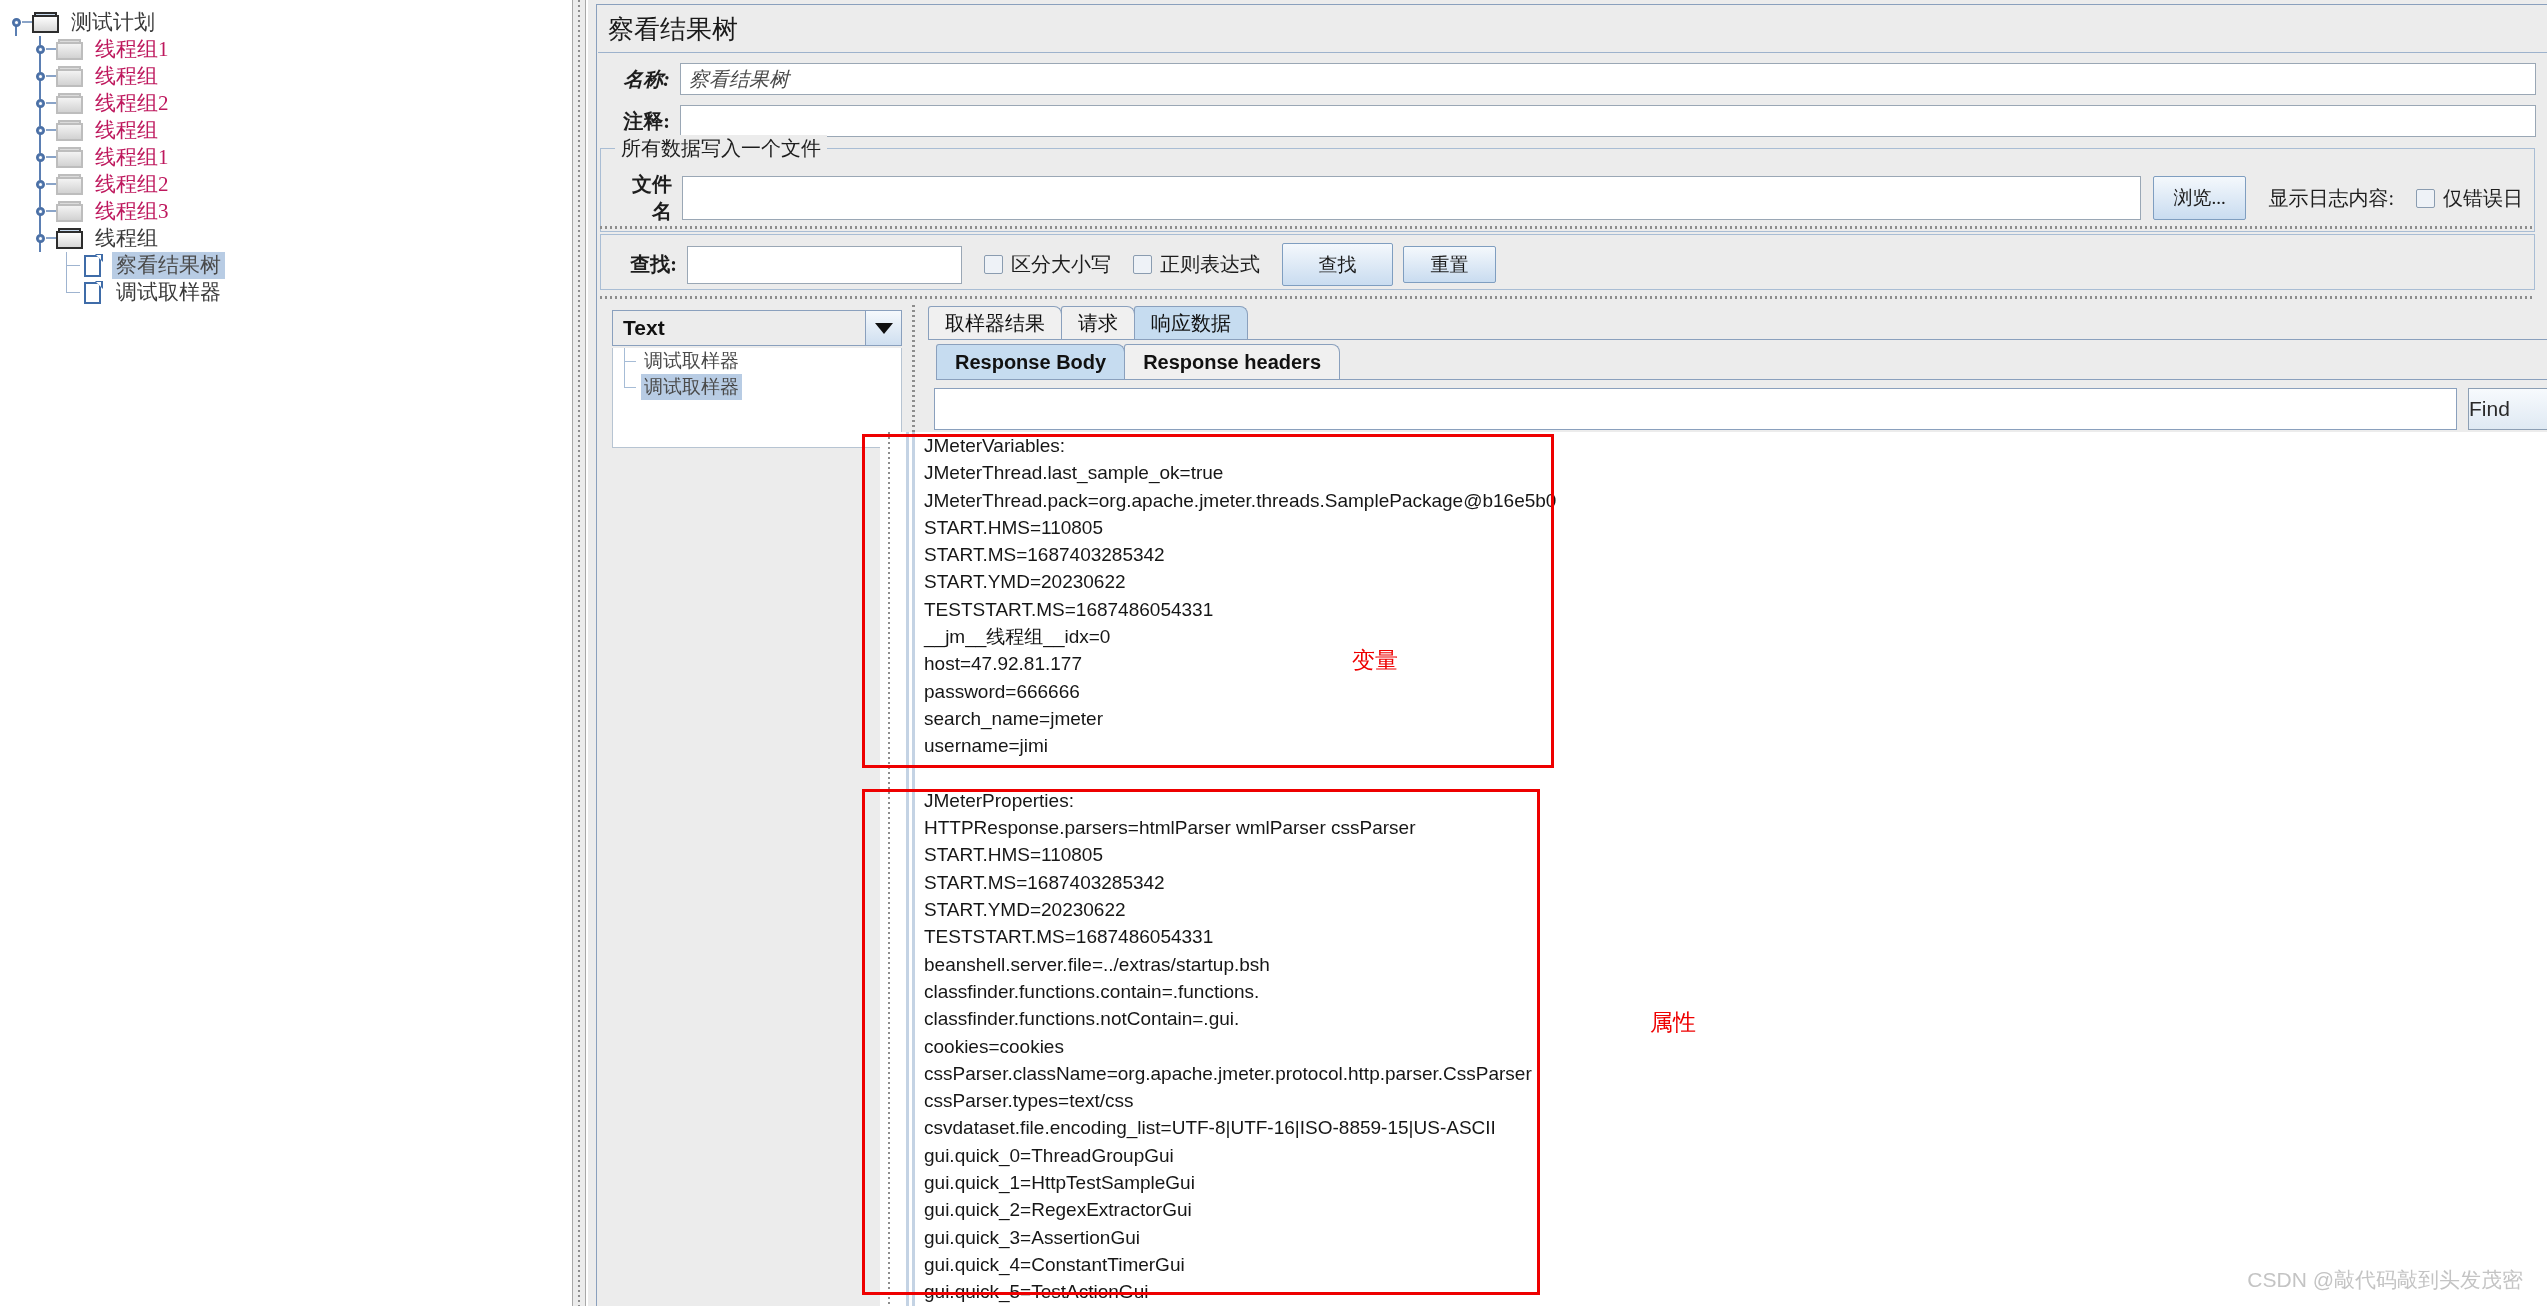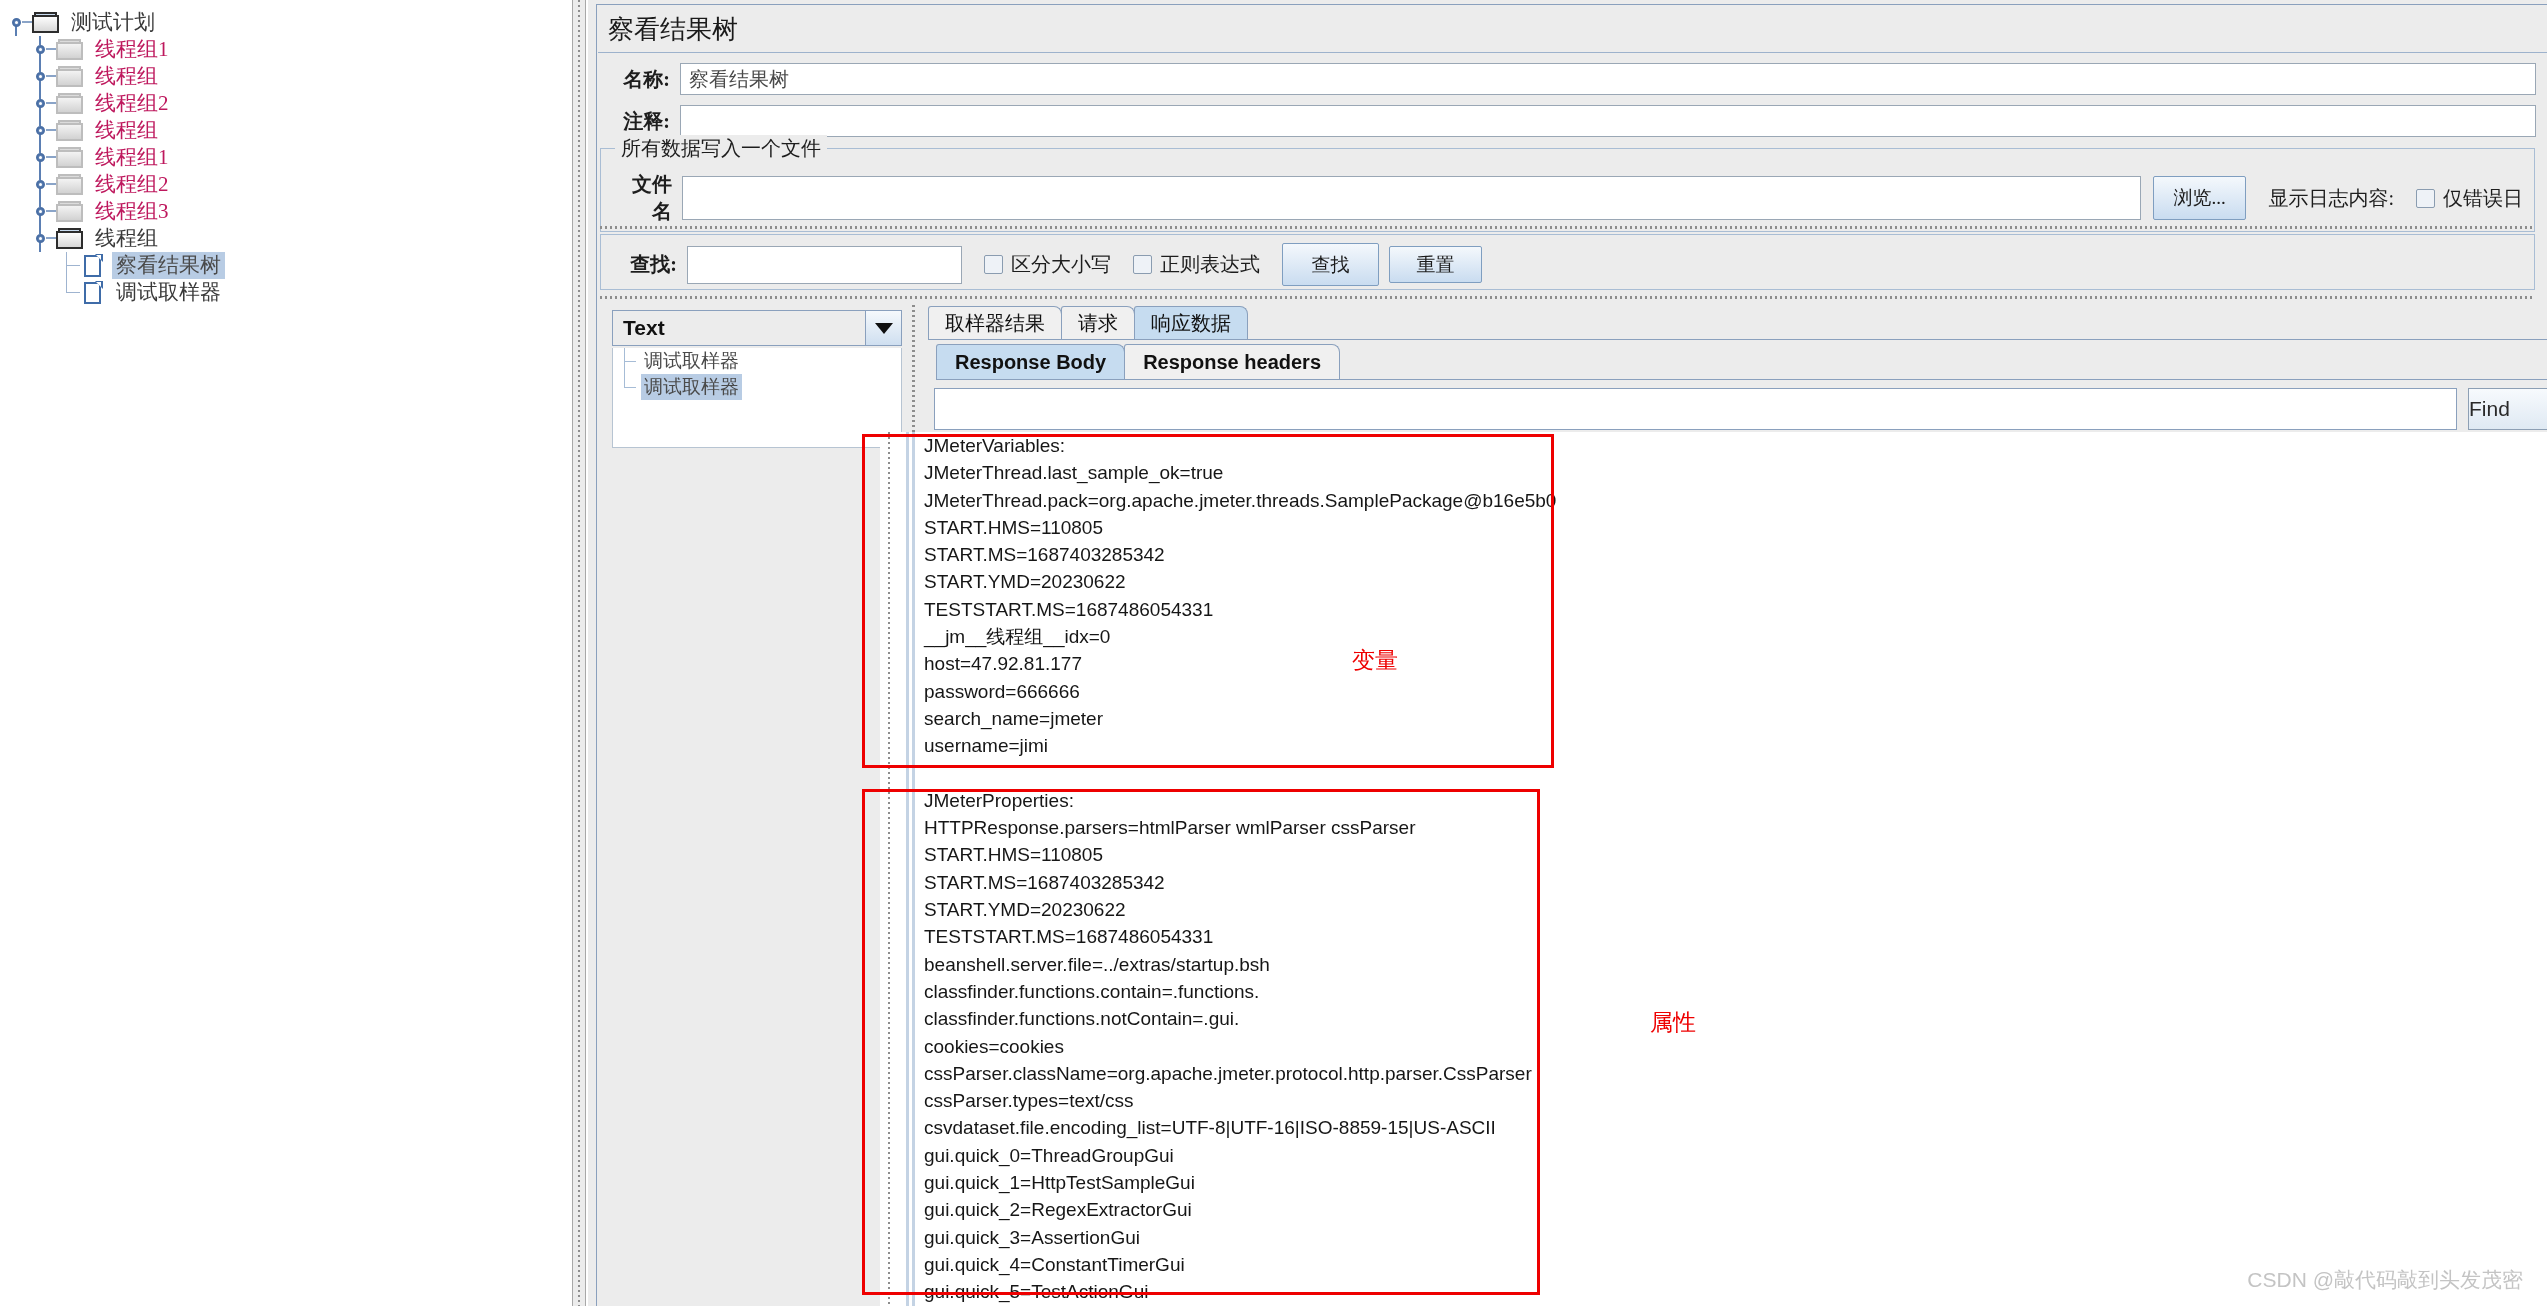--- a/index.html
+++ b/index.html
@@ -604,21 +604,21 @@
   <div id="splitter">
     <div class="dots"></div>
   </div>
 
   <div id="main">
     <div id="main-border"></div>
 
     <div class="panel-title">察看结果树</div>
     <div class="title-rule"></div>
 
-    <div class="form-row" style="top:60px;">
+    <div class="form-row" style="top:60px;font-style:italic;">
       <div class="form-label" style="width:82px;">名称:</div>
       <div class="text-input" style="width:1856px;">察看结果树</div>
     </div>
 
     <div class="form-row" style="top:102px;">
       <div class="form-label" style="width:82px;">注释:</div>
       <div class="text-input" style="width:1856px;"></div>
     </div>
 
     <div class="group-box" style="left:12px; top:148px; width:1935px; height:84px;">
@@ -637,21 +637,21 @@
     <div class="h-dots" style="left:12px; top:226px; width:1935px;"></div>
 
     <div style="position:absolute; left:12px; top:234px; width:1935px; height:56px; background:#ececec; border:1px solid #a9bdd4;">
       <div style="position:absolute; left:14px; top:8px; display:flex; align-items:center;">
         <div class="form-label" style="width:72px;">查找:</div>
         <div class="text-input" style="width:275px; height:38px; line-height:36px;"></div>
         <div class="checkbox" style="margin-left:22px;"></div>
         <div class="cb-label">区分大小写</div>
         <div class="checkbox" style="margin-left:22px;"></div>
         <div class="cb-label">正则表达式</div>
-        <div class="btn" style="width:97px; height:43px; margin-left:22px;">查找</div>
+        <div class="btn" style="width:111px; height:43px; margin-left:22px;">查找</div>
         <div class="btn" style="width:93px; height:37px; margin-left:10px;">重置</div>
       </div>
     </div>
 
     <div class="h-dots" style="left:12px; top:296px; width:1935px;"></div>
   </div>
 
   <div id="combo">
     <div class="val">Text</div>
     <div class="arrowbox">

